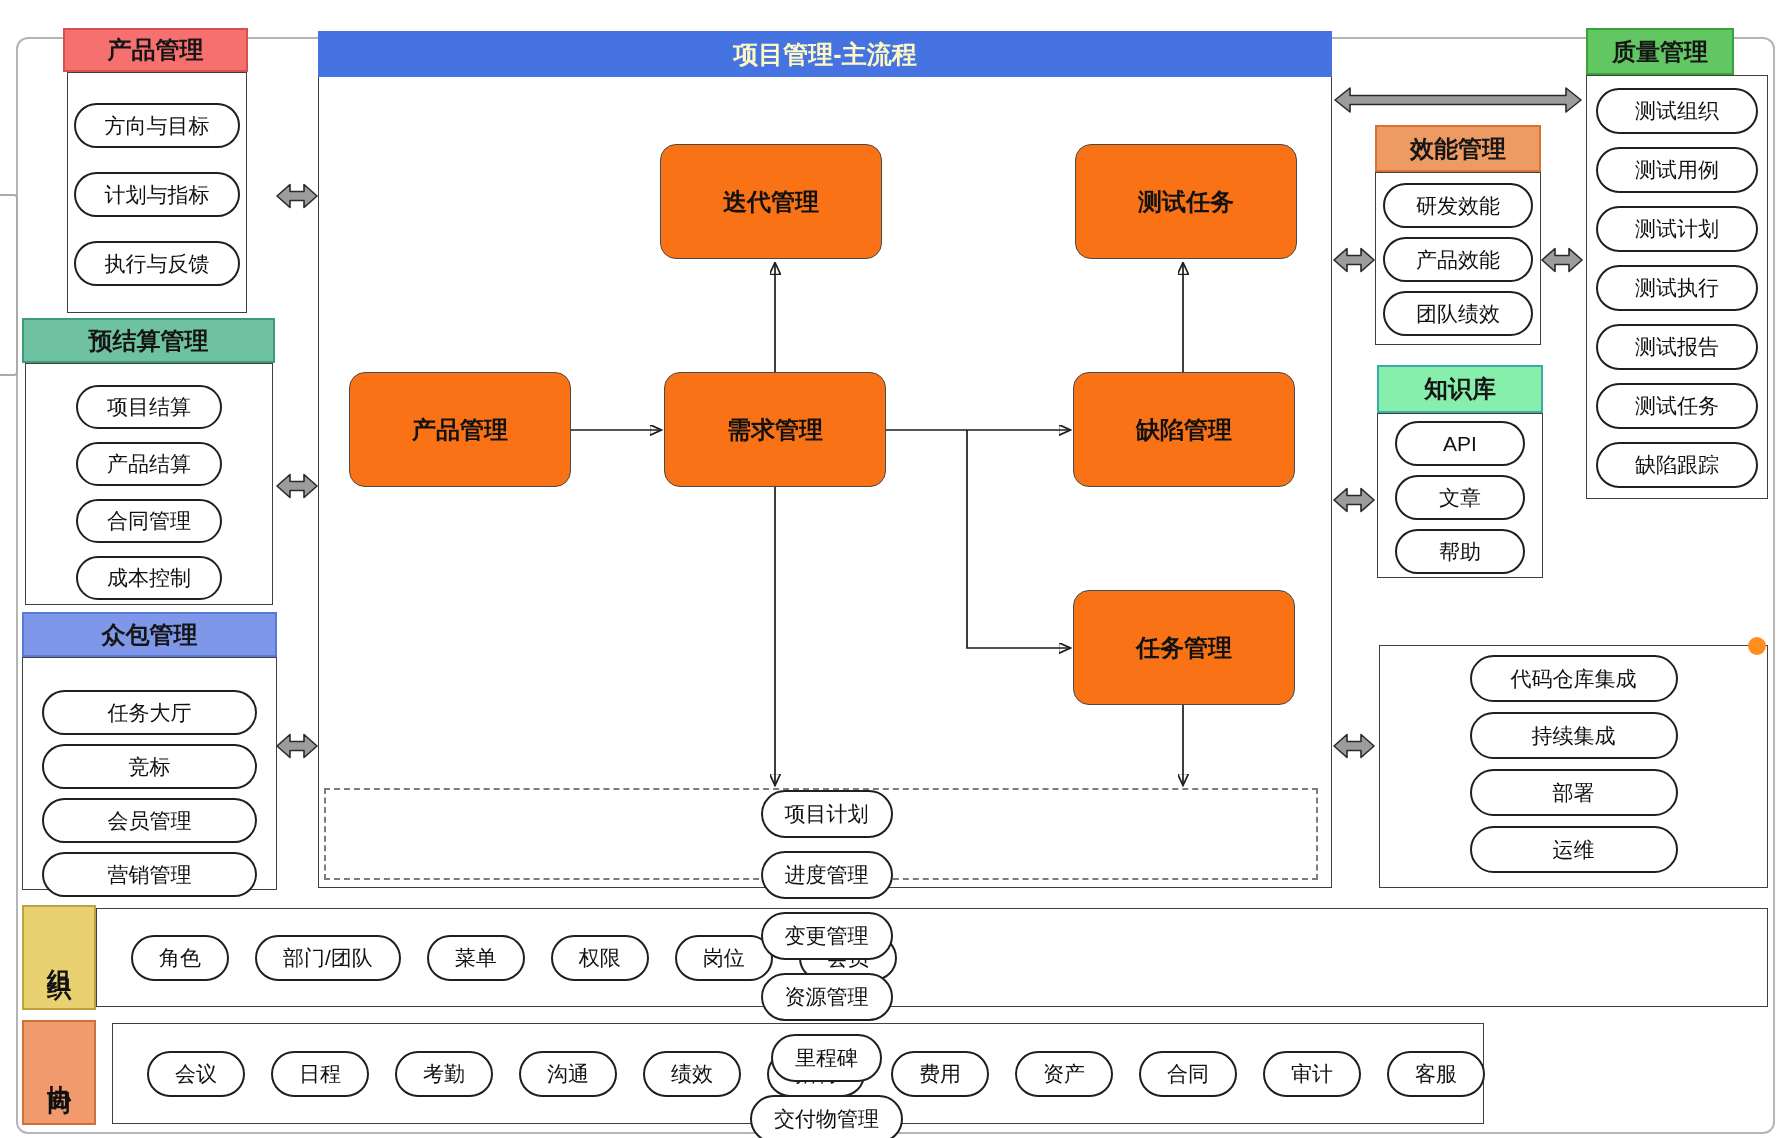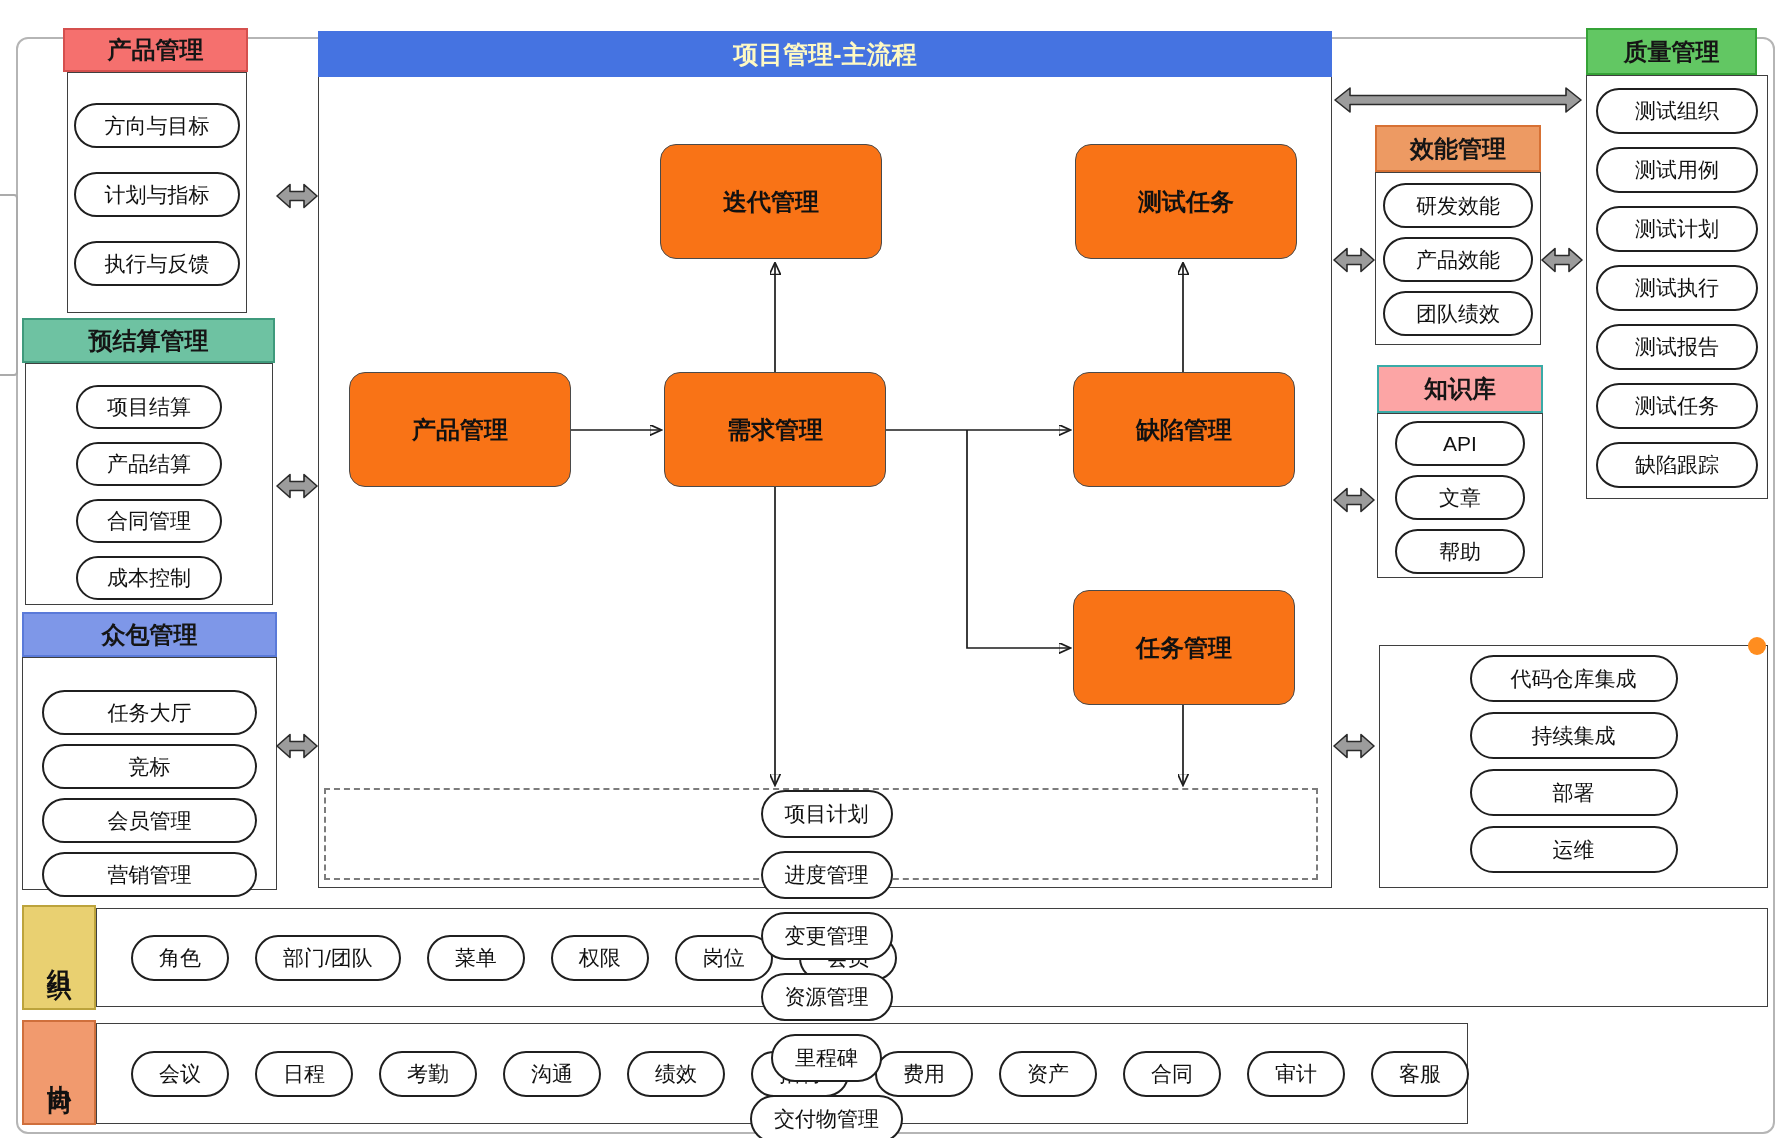--- a/index.html
+++ b/index.html
@@ -36,37 +36,37 @@
   .dashed-box{position:absolute;left:324px;top:788px;width:994px;height:92px;border:2px dashed #7c7c7c;box-sizing:border-box;z-index:3;
     display:flex;flex-direction:column;align-items:center;padding-left:11px;gap:13px;}
   .dashed-box .pill{height:48px;padding:0 22px;}
   
   .ghead-eff{left:1375px;top:125px;width:166px;height:47px;}
   .gbody-eff{left:1375px;top:172px;width:166px;height:173px;padding-top:10px;}
   .gbody-eff .pill{width:150px;margin-bottom:9px;}
   .ghead-kb{left:1377px;top:365px;width:166px;height:48px;}
   .gbody-kb{left:1377px;top:413px;width:166px;height:165px;padding-top:7px;}
   .gbody-kb .pill{width:130px;margin-bottom:9px;}
-  .ghead-quality{left:1586px;top:28px;width:171px;height:47px;}
+  .ghead-quality{left:1586px;top:28px;width:148px;height:47px;}
   .gbody-quality{left:1586px;top:75px;width:182px;height:424px;padding-top:12px;}
   .gbody-quality .pill{width:162px;height:46px;margin-bottom:13px;font-family:Liberation Mono, monospace;}
   .ghead-pipe{left:1379px;top:597px;width:389px;height:48px;}
   .gbody-pipe{left:1379px;top:645px;width:389px;height:243px;padding-top:9px;}
   .gbody-pipe .pill{width:208px;height:47px;margin-bottom:10px;}
   .pipe-dot{position:absolute;left:1748px;top:637px;width:18px;height:18px;border-radius:50%;z-index:4;}
   
   .vtile{position:absolute;display:flex;align-items:center;justify-content:center;font-size:24px;font-weight:bold;
     writing-mode:vertical-rl;text-orientation:upright;letter-spacing:8px;z-index:3;box-sizing:border-box;border:2px solid transparent;}
   .tile-org{left:22px;top:905px;width:74px;height:105px;}
   .tile-collab{left:22px;top:1020px;width:74px;height:105px;}
   .rowbox{position:absolute;background:#fff;border:1.5px solid #3f3f3f;box-sizing:border-box;z-index:2;
     display:flex;flex-direction:row;align-items:center;padding-left:34px;gap:26px;}
   .rowbox .pill{height:46px;padding:0 26px;}
   .row-org{left:96px;top:908px;width:1672px;height:99px;}
-  .row-collab{left:96px;top:1023px;width:1372px;height:101px;}
+  .row-collab{left:112px;top:1023px;width:1372px;height:101px;}
   
   .darrow{position:absolute;z-index:4;}
   .arr-left-1{left:276px;top:182px;} .arr-left-2{left:276px;top:472px;} .arr-left-3{left:276px;top:732px;}
   .arr-eff{left:1333px;top:246px;} .arr-eff-q{left:1541px;top:246px;}
   .arr-kb{left:1333px;top:486px;} .arr-pipe{left:1333px;top:732px;}
   .arr-long{left:1334px;top:86px;}
   .darrow path{fill:#9c9c9c;stroke:#2a2a2a;stroke-width:1.6;stroke-linejoin:round;}
   .connectors path,.connectors line{stroke:#1c1c1c;stroke-width:1.7;fill:none;}
 </style>
 </head>
@@ -133,21 +133,21 @@
       <div class="pill">交付物管理</div>
     </div>
 
   <div class="ghead ghead-eff" style="background: rgb(237, 154, 99); border-color: rgb(215, 113, 52);">效能管理</div>
   <div class="gbody gbody-eff pills">
       <div class="pill">研发效能</div>
       <div class="pill">产品效能</div>
       <div class="pill">团队绩效</div>
     </div>
 
-  <div class="ghead ghead-kb" style="background: #fca5a5; border-color: rgb(58, 171, 167);">知识库</div>
+  <div class="ghead ghead-kb" style="background: #86efac; border-color: rgb(58, 171, 167);">知识库</div>
   <div class="gbody gbody-kb pills">
       <div class="pill">API</div>
       <div class="pill">文章</div>
       <div class="pill">帮助</div>
     </div>
 
   <div class="ghead ghead-quality" style="background: rgb(98, 199, 99); border-color: rgb(53, 163, 55);">质量管理</div>
   <div class="gbody gbody-quality pills">
       <div class="pill">测试组织</div>
       <div class="pill">测试用例</div>

